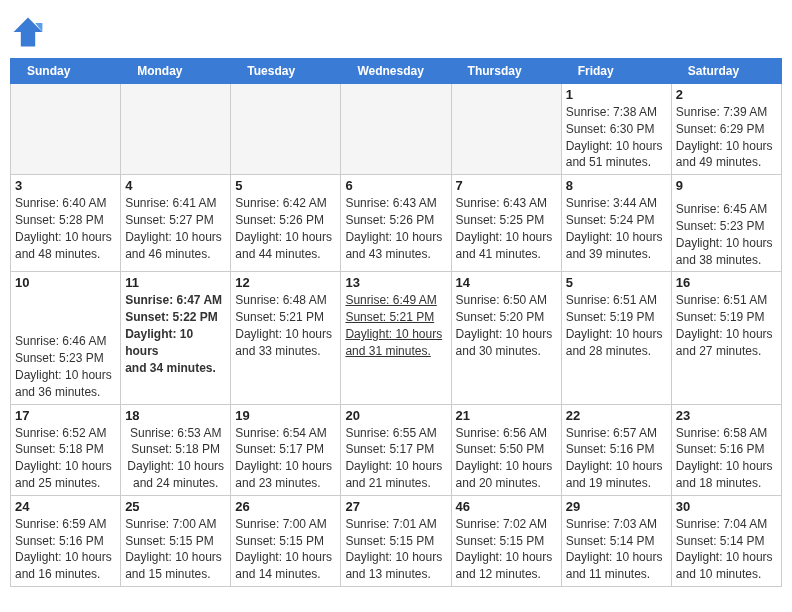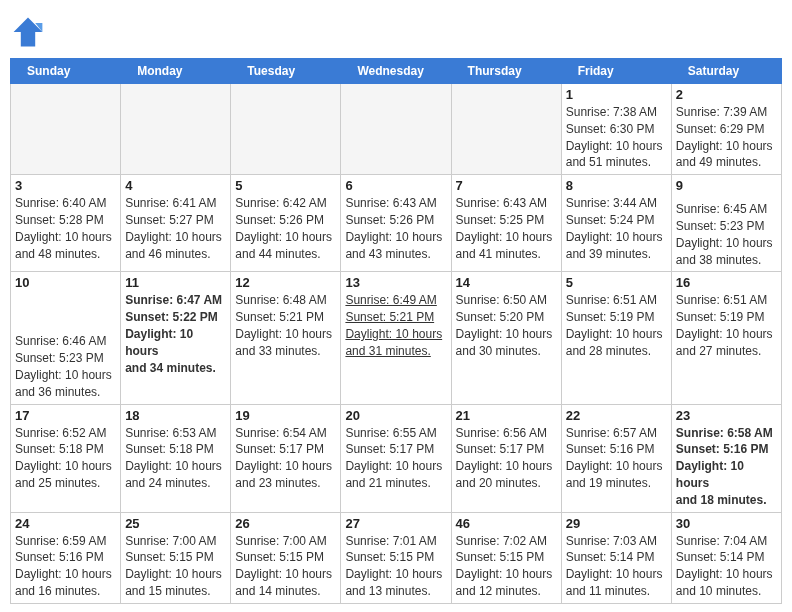--- a/index.html
+++ b/index.html
@@ -253,21 +253,21 @@
       <tr>
         <td>
           <span class="day-num">17</span>
           <div class="day-info" style="white-space: pre-line;">Sunrise: 6:52 AM
 Sunset: 5:18 PM
 Daylight: 10 hours
 and 25 minutes.</div>
         </td>
         <td>
           <span class="day-num">18</span>
-          <div class="day-info" style="white-space: pre-line;">Sunrise: 6:53 AM
+          <div class="day-info" style="white-space: pre-line; text-align: center;">Sunrise: 6:53 AM
 Sunset: 5:18 PM
 Daylight: 10 hours
 and 24 minutes.</div>
         </td>
         <td>
           <span class="day-num">19</span>
           <div class="day-info" style="white-space: pre-line;">Sunrise: 6:54 AM
 Sunset: 5:17 PM
 Daylight: 10 hours
 and 23 minutes.</div>
@@ -275,34 +275,34 @@
         <td>
           <span class="day-num">20</span>
           <div class="day-info" style="white-space: pre-line;">Sunrise: 6:55 AM
 Sunset: 5:17 PM
 Daylight: 10 hours
 and 21 minutes.</div>
         </td>
         <td>
           <span class="day-num">21</span>
           <div class="day-info" style="white-space: pre-line;">Sunrise: 6:56 AM
-Sunset: 5:17 PM
+Sunset: 5:50 PM
 Daylight: 10 hours
 and 20 minutes.</div>
         </td>
         <td>
           <span class="day-num">22</span>
           <div class="day-info" style="white-space: pre-line;">Sunrise: 6:57 AM
 Sunset: 5:16 PM
 Daylight: 10 hours
 and 19 minutes.</div>
         </td>
         <td>
           <span class="day-num">23</span>
-          <div class="day-info" style="white-space: pre-line; font-weight: bold;">Sunrise: 6:58 AM
+          <div class="day-info" style="white-space: pre-line;">Sunrise: 6:58 AM
 Sunset: 5:16 PM
 Daylight: 10 hours
 and 18 minutes.</div>
         </td>
       </tr>
       <tr>
         <td>
           <span class="day-num">24</span>
           <div class="day-info" style="white-space: pre-line;">Sunrise: 6:59 AM
 Sunset: 5:16 PM

